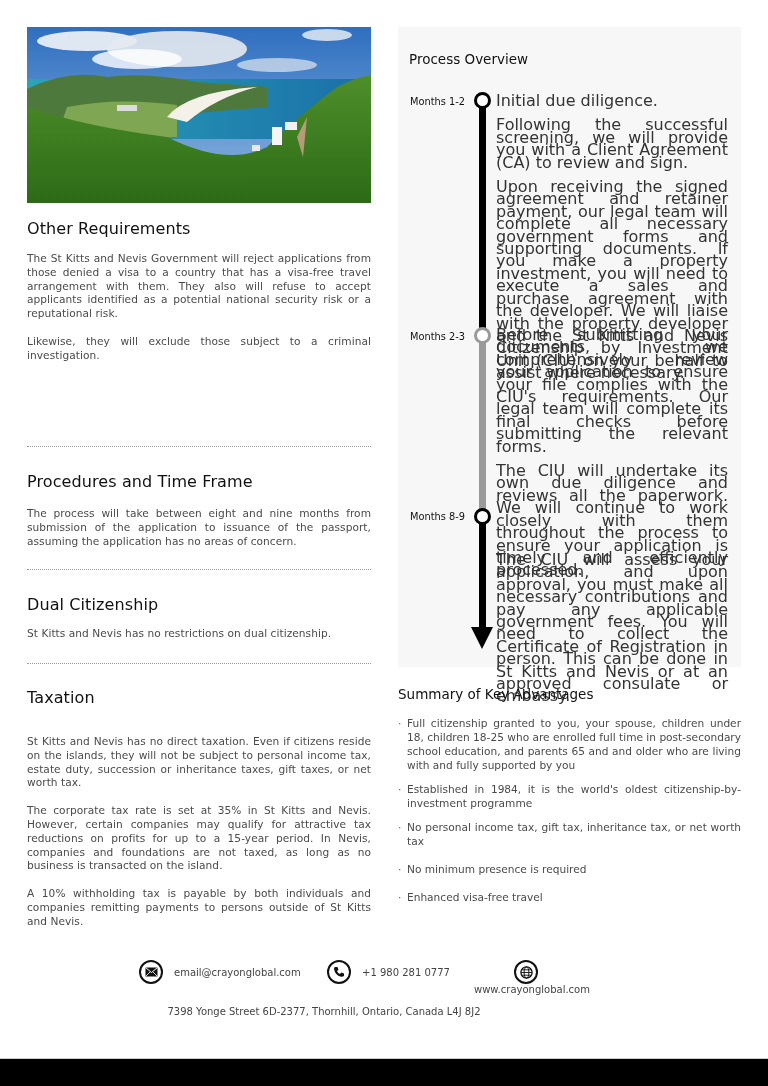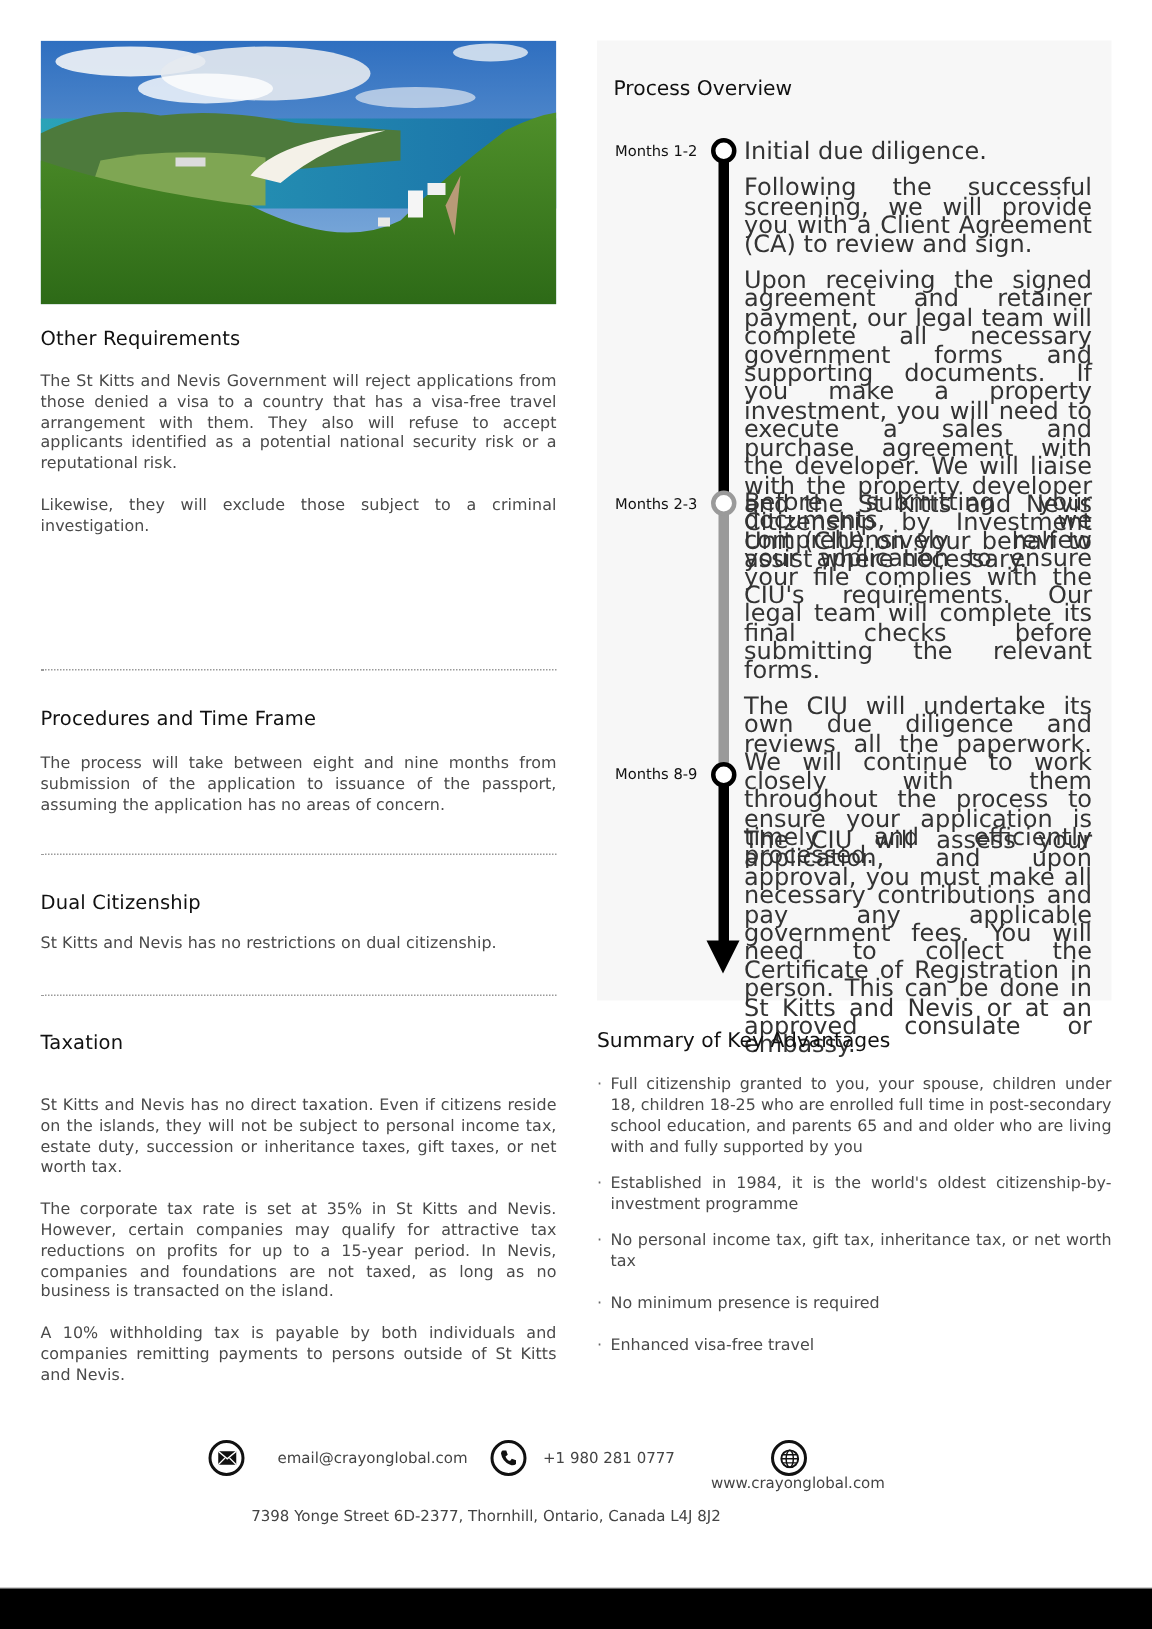--- a/index.html
+++ b/index.html
@@ -8,21 +8,21 @@
 
   .hero {
     position: absolute; left: 27px; top: 27px; width: 344px; height: 176px;
     overflow: hidden;
   }
   .hero svg { display: block; width: 100%; height: 100%; }
 
   .left-col { position: absolute; left: 27px; width: 344px; }
   h2.sec {
     font-family: "DejaVu Sans", sans-serif; font-weight: normal;
-    font-size: 13px; color: #111; letter-spacing: 0.1px;
+    font-size: 16px; color: #111; letter-spacing: 0.1px;
   }
   p.body {
     font-size: 10.6px; line-height: 13.8px; color: #4a4a4a;
     text-align: justify; letter-spacing: 0.05px;
   }
   .dotted {
     position: absolute; left: 27px; width: 344px; height: 0;
     border-top: 1px dotted #9a9a9a;
   }
 
@@ -173,21 +173,21 @@
 
 <div class="summary-title">Summary of Key Advantages</div>
 <ul class="adv-list">
   <li><span class="bullet">·</span><span>Full citizenship granted to you, your spouse, children under 18, children 18-25 who are enrolled full time in post-secondary school education, and parents 65 and and older who are living with and fully supported by you</span></li>
   <li><span class="bullet">·</span><span>Established in 1984, it is the world's oldest citizenship-by-investment programme</span></li>
   <li><span class="bullet">·</span><span>No personal income tax, gift tax, inheritance tax, or net worth tax</span></li>
   <li style="margin-top:14px;"><span class="bullet">·</span><span>No minimum presence is required</span></li>
   <li style="margin-top:14px;"><span class="bullet">·</span><span>Enhanced visa-free travel</span></li>
 </ul>
 
-<div class="contact" style="left:139px;gap:11px;">
+<div class="contact" style="left:139px;">
   <span class="ic">
     <svg width="13" height="10" viewBox="0 0 13 10">
         <rect x="0.5" y="0.5" width="12" height="9" fill="#111"></rect>
         <path d="M0.5 0.5 L6.5 5.5 L12.5 0.5" stroke="#fff" stroke-width="1" fill="none"></path>
         <path d="M0.5 9.5 L5 5 M12.5 9.5 L8 5" stroke="#fff" stroke-width="0.8"></path>
       </svg>
   </span>
   <span class="txt">email@crayonglobal.com</span>
 </div>
 <div class="contact" style="left:327px;">

